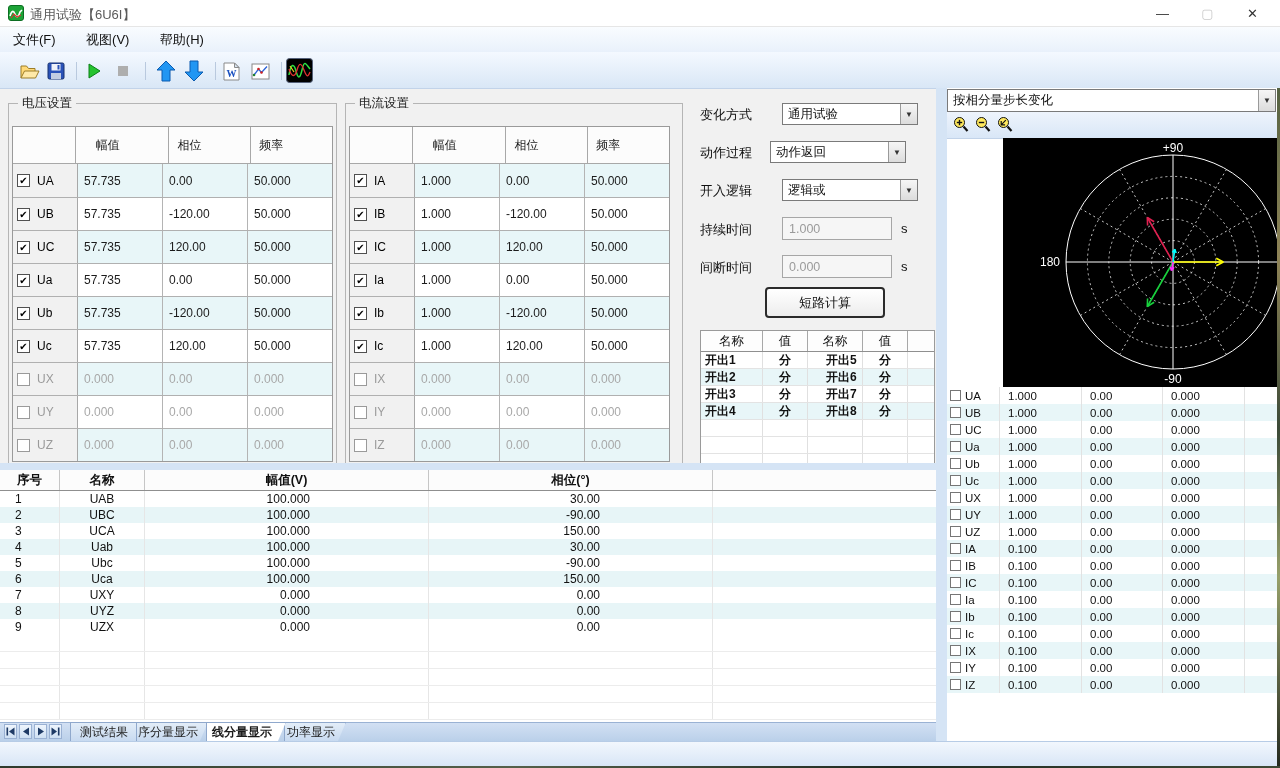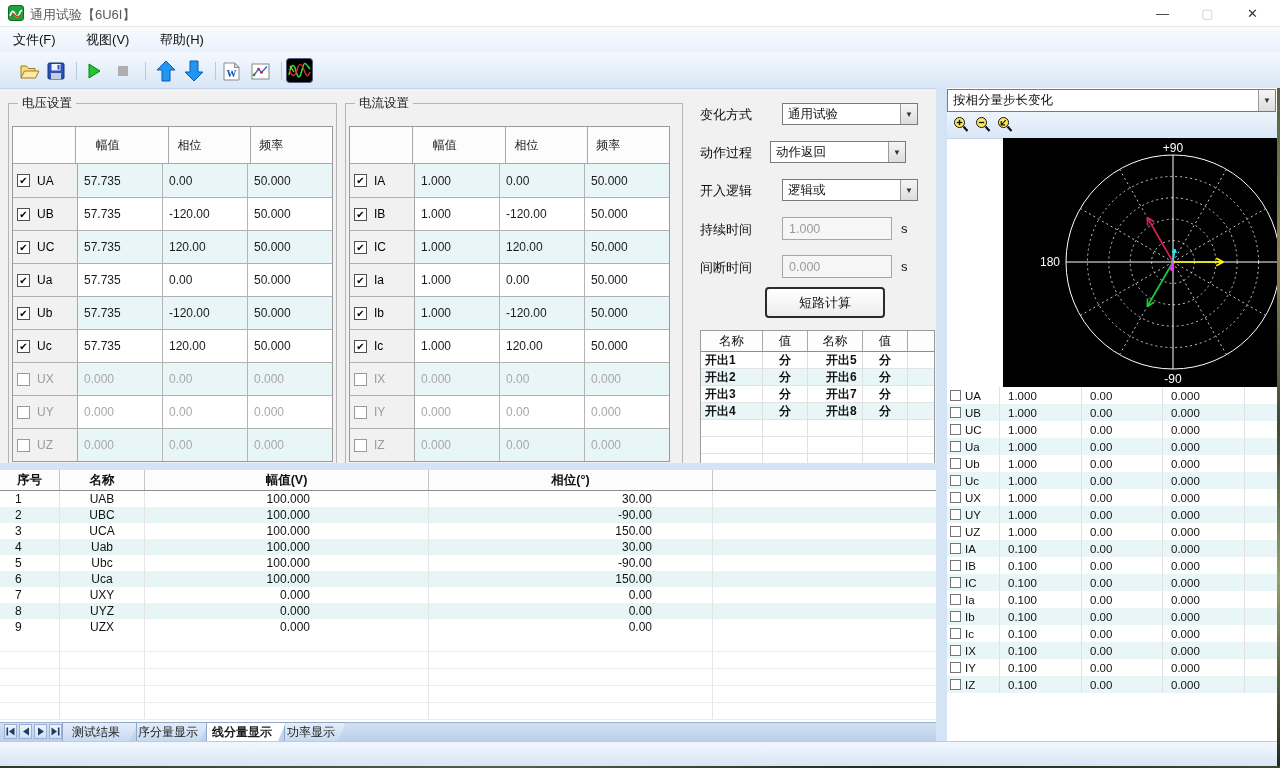--- a/index.html
+++ b/index.html
@@ -64,21 +64,21 @@
   
   #line-table{background:#fff;font-size:12px;color:#111;}
   .lt-head{display:flex;height:20px;background:#fcfcfc;border-bottom:1px solid #8f8f8f;font-weight:bold;font-size:12.5px;}
   .lt-head>div{display:flex;align-items:center;justify-content:center;border-right:1px solid #c6c6c6;box-sizing:border-box;}
   .lt-row{display:flex;height:16px;}
   .lt-row.tint{background:#e7f5f7;}
   .lt-row>div{display:flex;align-items:center;box-sizing:border-box;border-right:1px solid #e6e6e6;}
   .lt-row.emptyrow{border-bottom:1px solid #ececec;}
   .lc0{width:60px;padding-left:15px;}.lc1{width:85px;justify-content:center;}
   .lc2{width:284px;justify-content:flex-end;padding-right:118px;}
-  .lc3{width:284px;justify-content:flex-end;padding-right:60px;}
+  .lc3{width:284px;justify-content:flex-end;padding-right:112px;}
   .lc4{flex:1;border-right:none!important;}
   
   #tabbar{background:linear-gradient(#d2e0f3,#b9cfe9);border-top:1px solid #9ab2d4;}
   .navbtn{top:724px;width:13px;height:15px;box-sizing:border-box;border:1px solid #9ab1d3;background:linear-gradient(#eef5fd,#cfe0f3);display:flex;align-items:center;justify-content:center;}
   .tab{top:722px;height:19px;box-sizing:border-box;display:flex;align-items:center;justify-content:center;font-size:12px;color:#1b1b1b;background:linear-gradient(#e3edf8,#c8daf0);border:1px solid #8fa8cc;border-bottom:none;clip-path:polygon(0 0,100% 0,calc(100% - 8px) 100%,0 100%);padding-right:8px;}
   .tab.active{background:#fff;font-weight:bold;z-index:2;}
   
   #statusbar{left:0;top:741px;width:1280px;height:25px;background:linear-gradient(#f2f7fd,#d7e5f6);border-top:1px solid #b7cce6;}
   
   #edge-right{left:1277px;top:88px;width:3px;height:680px;background:linear-gradient(180deg,#556242,#8f8457 25%,#3c4a38 50%,#97a06a 72%,#23281e);}
@@ -787,21 +787,21 @@
         <polygon points="1,0.5 1,8.5 7,4.5" fill="#1f3b66"></polygon>
       </svg>
     </div>
   <div class="abs navbtn" style="left:49px;">
       <svg width="9" height="9" viewBox="0 0 9 9">
         <polygon points="0.5,0.5 0.5,8.5 6,4.5" fill="#1f3b66"></polygon>
         <rect x="6.9" y="0.5" width="1.6" height="8" fill="#1f3b66"></rect>
       </svg>
     </div>
   <div id="tabs-holder">
-      <div class="abs tab" style="left:62px;width:76px;">测试结果</div>
+      <div class="abs tab" style="left:70px;width:76px;">测试结果</div>
       <div class="abs tab" style="left:136px;width:72px;">序分量显示</div>
       <div class="abs tab active" style="left:206px;width:80px;">线分量显示</div>
       <div class="abs tab" style="left:284px;width:62px;">功率显示</div>
     </div>
 
   <div class="abs" id="statusbar">
     
     
     
     

